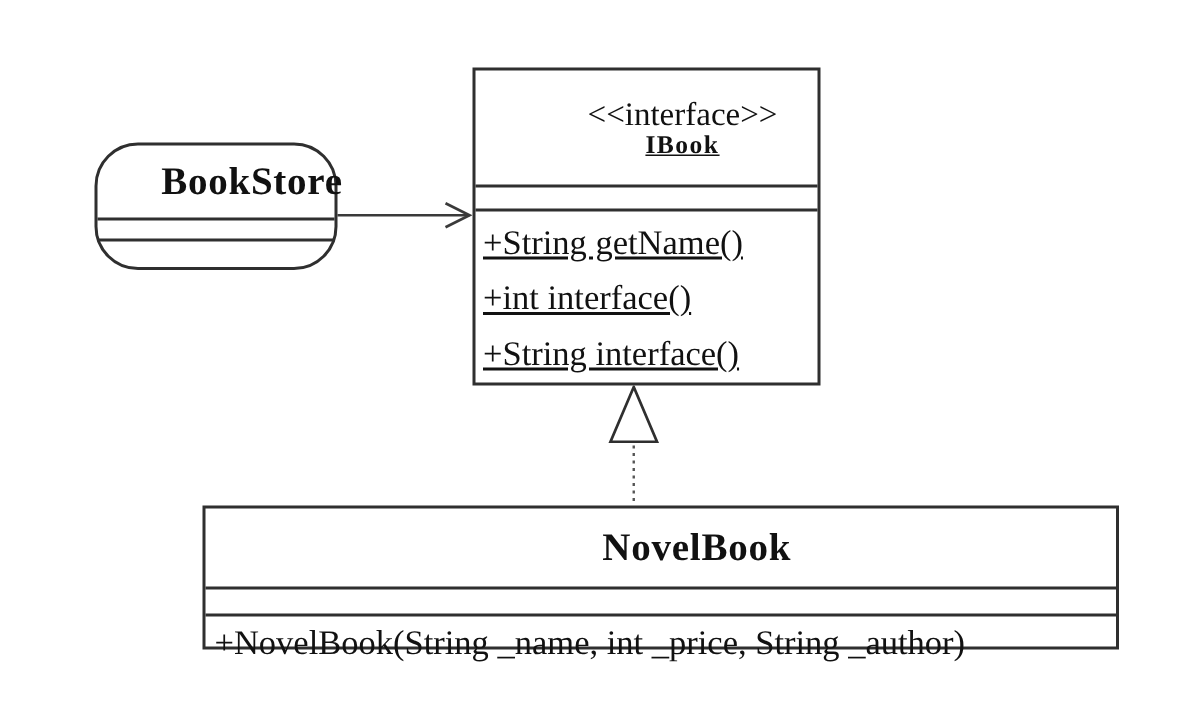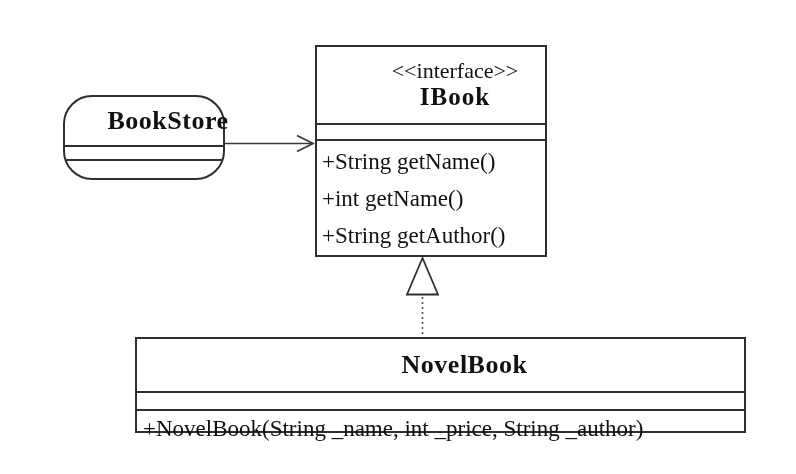--- a/index.html
+++ b/index.html
@@ -51,26 +51,28 @@
     font-size: 26px;
     line-height: 1.05;
     letter-spacing: 0.5px;
   }
   .stereotype {
     font-size: 22px;
     line-height: 1.1;
   }
   .iname {
     font-weight: bold;
-    font-size: 25px;
+    font-size: 17px;
     line-height: 1.1;
     letter-spacing: 1px;
+    text-decoration: underline;
   }
   .methods-comp {
     padding: 2px 12px 0 5px;
+    text-decoration: underline;
   }
   .mline {
     font-size: 23px;
     line-height: 37px;
     white-space: nowrap;
   }
   .single-mline {
     display: flex;
     align-items: center;
     padding-left: 6px;
@@ -120,22 +122,22 @@
   </div>
 
   <div class="uml-box box-ibook">
     <div class="comp t title-comp">
       <span class="stereotype">&lt;&lt;interface&gt;&gt;</span>
       <span class="iname">IBook</span>
     </div>
     <div class="comp a"></div>
     <div class="comp m methods-comp">
       <div class="mline">+String getName()</div>
-      <div class="mline">+int getName()</div>
-      <div class="mline">+String getAuthor()</div>
+      <div class="mline">+int interface()</div>
+      <div class="mline">+String interface()</div>
     </div>
   </div>
 
   <div class="uml-box box-novelbook">
     <div class="comp t title-comp">
       <span class="class-name">NovelBook</span>
     </div>
     <div class="comp a"></div>
     <div class="comp m single-mline">
       <div class="mline">+NovelBook(String _name, int _price, String _author)</div>

